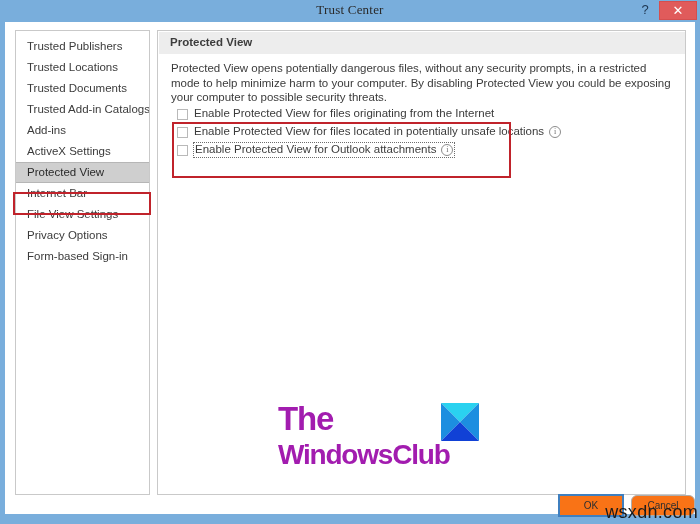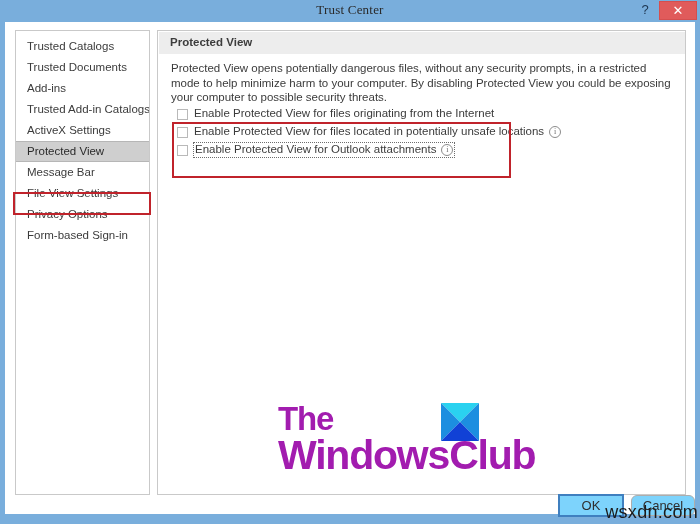--- a/index.html
+++ b/index.html
@@ -228,36 +228,36 @@
   }
   #logo-text {
     position: absolute;
     left: 0; top: 0;
     color: #a21caf;
     font-family: "Liberation Sans", sans-serif;
     font-weight: bold;
     letter-spacing: -1.2px;
   }
   #logo-line1 { font-size: 33px; line-height: 36px; }
-  #logo-line2 { font-size: 41px; line-height: 36px; }
+  #logo-line2 { font-size: 28px; line-height: 36px; }
   #logo-mark {
     position: absolute;
     left: 163px; top: 2px;
     width: 38px; height: 38px;
     overflow: hidden;
   }
 
   
   .dlg-button {
     position: absolute;
     width: 64px; height: 21px;
-    background: #7dd3fc;
+    background: #f97316;
     border: 1px solid #adadad;
     box-sizing: border-box;
-    font-size: 13px;
+    font-size: 10px;
     color: #2f2f2f;
     text-align: center;
     line-height: 19px;
     font-family: "Liberation Sans", sans-serif;
     cursor: pointer;
   }
   #ok-button {
     left: 554px; top: 473px;
     border: 1px solid #3f7fbf;
     outline: 1px solid #3f7fbf;
@@ -286,27 +286,28 @@
     <div id="title-text">Trust Center</div>
     <div id="help-btn">?</div>
     <div id="close-btn" style="background: rgb(224, 91, 91);">
       <span class="x">✕</span>
     </div>
   </div>
 
   <div id="client">
 
     <div id="sidebar">
-        <div class="nav-item">Trusted Catalogs</div>
+        <div class="nav-item">Trusted Publishers</div>
+        <div class="nav-item">Trusted Locations</div>
         <div class="nav-item">Trusted Documents</div>
+        <div class="nav-item">Trusted Add-in Catalogs</div>
         <div class="nav-item">Add-ins</div>
-        <div class="nav-item">Trusted Add-in Catalogs</div>
         <div class="nav-item">ActiveX Settings</div>
         <div class="nav-item selected">Protected View</div>
-        <div class="nav-item">Message Bar</div>
+        <div class="nav-item">Internet Bar</div>
         <div class="nav-item">File View Settings</div>
         <div class="nav-item">Privacy Options</div>
         <div class="nav-item">Form-based Sign-in</div>
       </div>
     <div id="nav-highlight" style="border-color: rgb(192, 35, 43);"></div>
 
     <div id="main">
 
       <div id="section-header">
         <span>Protected View</span>

